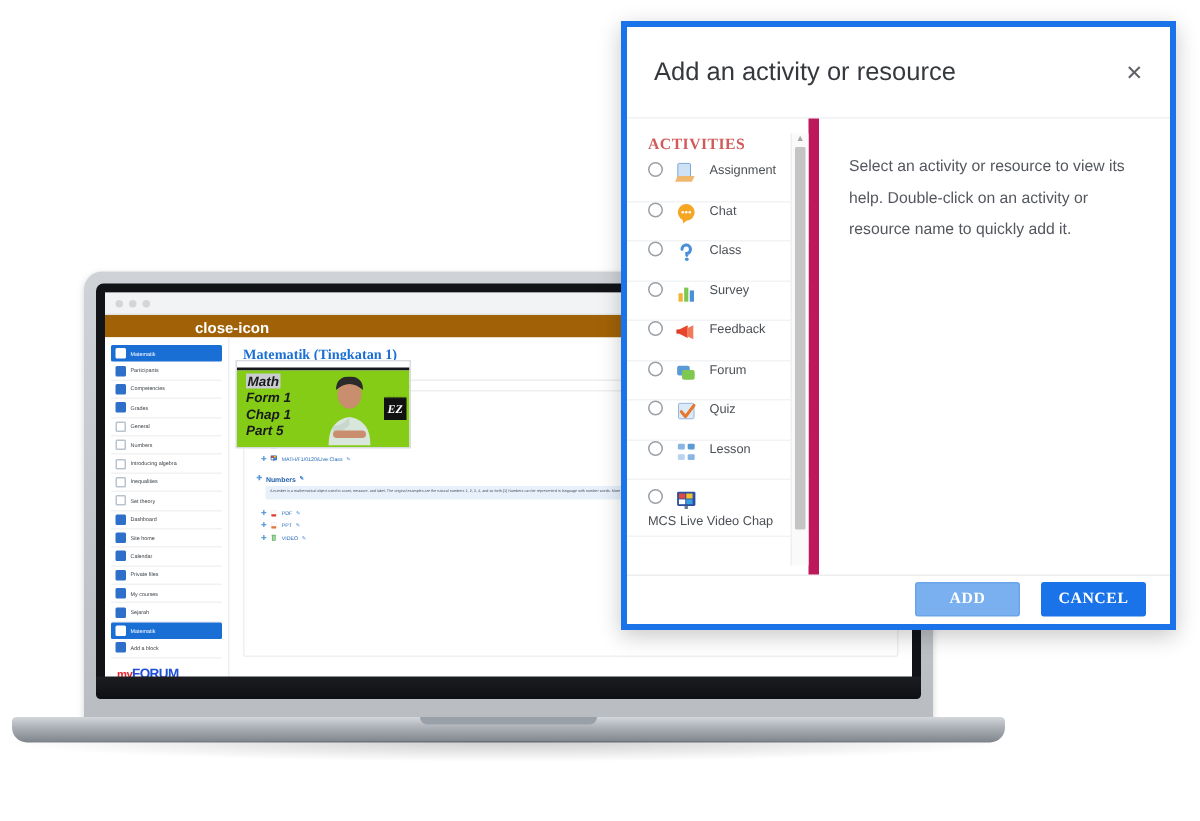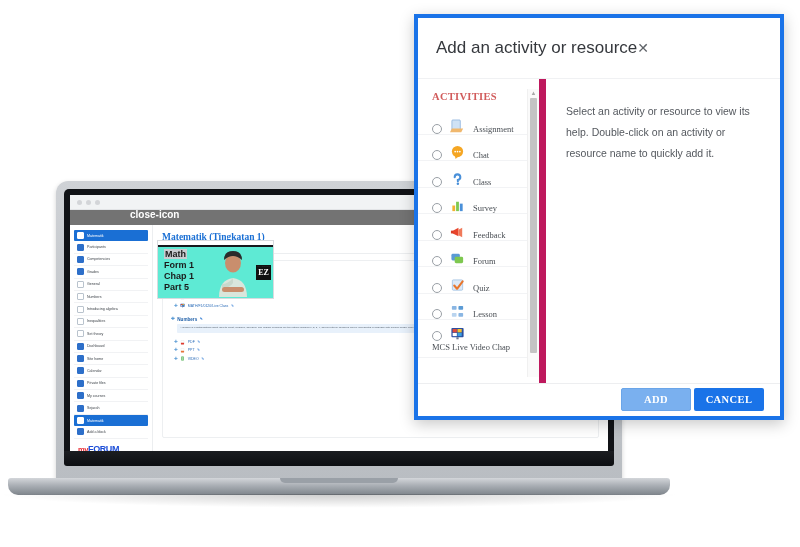--- a/index.html
+++ b/index.html
@@ -42,21 +42,21 @@
   }
   .base-shadow{
     position:absolute;left:-60px;top:313px;width:686px;height:14px;
     background:radial-gradient(ellipse at 50% 0%,rgba(0,0,0,.20),rgba(0,0,0,0) 70%);
   }
 
   
   .chrome-bar{height:14px;background:#f1f3f4;border-bottom:1px solid #e2e4e6;
               display:flex;align-items:center;padding-left:7px;gap:4px;}
   .dot{width:5px;height:5px;border-radius:50%;background:#d3d5d8;}
-  .moodle-topbar{height:15px;background:#737373;display:flex;align-items:flex-start;
+  .moodle-topbar{height:15px;background:#a16207;display:flex;align-items:flex-end;
                  padding-left:60px;}
   .moodle-x{color:#ffffff;font-size:10px;line-height:1;font-weight:bold;}
 
   
   .page{display:flex;height:229px;background:#ffffff;}
   .sidebar{width:74px;background:#ffffff;padding:5px 4px 0 4px;
            border-right:1px solid #eceef0;display:flex;flex-direction:column;}
   .nav-item{display:flex;align-items:center;gap:3px;height:11.4px;
             font-size:3.6px;color:#3d4349;border-bottom:1px solid #f1f2f4;
             padding-left:3px;white-space:nowrap;overflow:hidden;}
@@ -91,68 +91,68 @@
             font-size:4.6px;color:#1f5fa8;font-weight:bold;padding-left:2px;}
   .sec-desc{background:#e8f1fb;border-radius:1px;margin:0 2px 5px 8px;
             padding:2.5px 3px;font-size:2.5px;line-height:1.55;color:#4a5560;}
 
   .video-thumb{
     position:absolute;left:157px;top:240px;width:117px;height:59px;
     background:#ffffff;border:1px solid #d8dbdf;box-sizing:border-box;
     overflow:hidden;
   }
   .vt-top{height:4px;background:#ffffff;border-bottom:2px solid #15181c;}
-  .vt-body{position:relative;height:52px;background:#5eead4;}
+  .vt-body{position:relative;height:52px;background:#84cc16;font-style:italic;}
   .vt-text{position:absolute;left:6px;top:2px;color:#1a1a1a;font-weight:bold;
            font-size:9px;line-height:11px;font-family:"Liberation Sans",sans-serif;}
   .vt-text .hl{background:#c9ccd0;padding:0 1px;}
   .vt-person{position:absolute;right:20px;top:4px;width:40px;height:46px;}
   .vt-ez{position:absolute;right:2px;top:18px;width:15px;height:15px;
          background:#111;color:#fff;font-size:8px;font-weight:bold;
          display:flex;align-items:center;justify-content:center;
          font-family:"Liberation Serif",serif;}
   .vt-ezsub{position:absolute;right:1px;top:18px;width:17px;text-align:center;
             font-size:2.2px;color:#333;letter-spacing:.3px;}
 
   
   #dialog{
     position:absolute;left:414px;top:14px;width:370px;height:406px;
     background:#ffffff;border:4px solid #1a73e8;box-sizing:border-box;
     box-shadow:0 4px 14px rgba(0,0,0,.22);
   }
-  .dlg-head{height:60px;display:flex;align-items:center;
+  .dlg-head{height:60px;display:flex;align-items:center;justify-content:space-between;
             padding:0 18px 0 18px;box-sizing:border-box;}
   .dlg-title{font-size:17px;color:#35383d;font-family:"Liberation Sans",sans-serif;}
   .dlg-close{font-size:14px;color:#5f6368;cursor:pointer;line-height:1;}
   .dlg-body{display:flex;height:304px;border-top:1px solid #f0f1f3;}
   .left-col{width:128px;box-sizing:border-box;padding:12px 0 0 0;
             position:relative;border-right:7px solid #be185d;}
   .activities-h{font-size:10.5px;color:#d15b5b;font-weight:bold;
                 letter-spacing:.3px;padding:0 0 6px 14px;
                 font-family:"Liberation Serif",serif;}
   .act-list{overflow:hidden;height:272px;}
-  .act-item{display:flex;align-items:flex-end;gap:8px;height:26.5px;
+  .act-item{display:flex;align-items:flex-start;gap:8px;height:26.5px;
             padding-left:14px;box-sizing:border-box;
-            border-bottom:1px solid #f2f3f5;font-family:Liberation Serif, serif;}
+            border-bottom:1px solid #f2f3f5;}
   .radio{width:8px;height:8px;border-radius:50%;border:1px solid #9aa0a6;
          background:#fff;flex:0 0 auto;}
   .act-ico{width:15px;height:15px;flex:0 0 auto;position:relative;}
   .act-label{font-size:8.5px;color:#4a4f55;white-space:nowrap;}
   .act-item.wrap{flex-wrap:wrap;height:38px;align-content:center;row-gap:1px;}
   .act-item.wrap .act-label{width:100%;padding-left:0;}
   .scrollbar{position:absolute;right:0;top:10px;width:11px;height:288px;
              background:#fafafa;border-left:1px solid #f0f0f0;}
   .sb-arrow{text-align:center;font-size:6px;color:#a8a8a8;line-height:8px;}
   .sb-thumb{position:absolute;left:2px;top:9px;width:7px;height:255px;
             background:#c4c4c4;border-radius:1px;}
   .right-col{flex:1;padding:22px 22px 0 20px;box-sizing:border-box;}
   .help-text{font-size:10.5px;color:#54585e;line-height:2.0;}
   .dlg-foot{height:32px;border-top:1px solid #edeef0;background:#fff;
             display:flex;align-items:center;justify-content:flex-end;
-            gap:3px;padding-right:16px;box-sizing:border-box;}
+            gap:14px;padding-right:16px;box-sizing:border-box;}
   .btn{height:23px;min-width:70px;border:none;border-radius:2px;
        font-size:10.5px;font-weight:bold;letter-spacing:.4px;cursor:pointer;
        font-family:"Liberation Serif",serif;}
   .btn-add{background:#7ab0ef;color:#ffffff;border:1px solid #6aa5e9;}
   .btn-cancel{background:#1a73e8;color:#ffffff;}
 </style>
 </head>
 <body>
 
 <div id="laptop">

